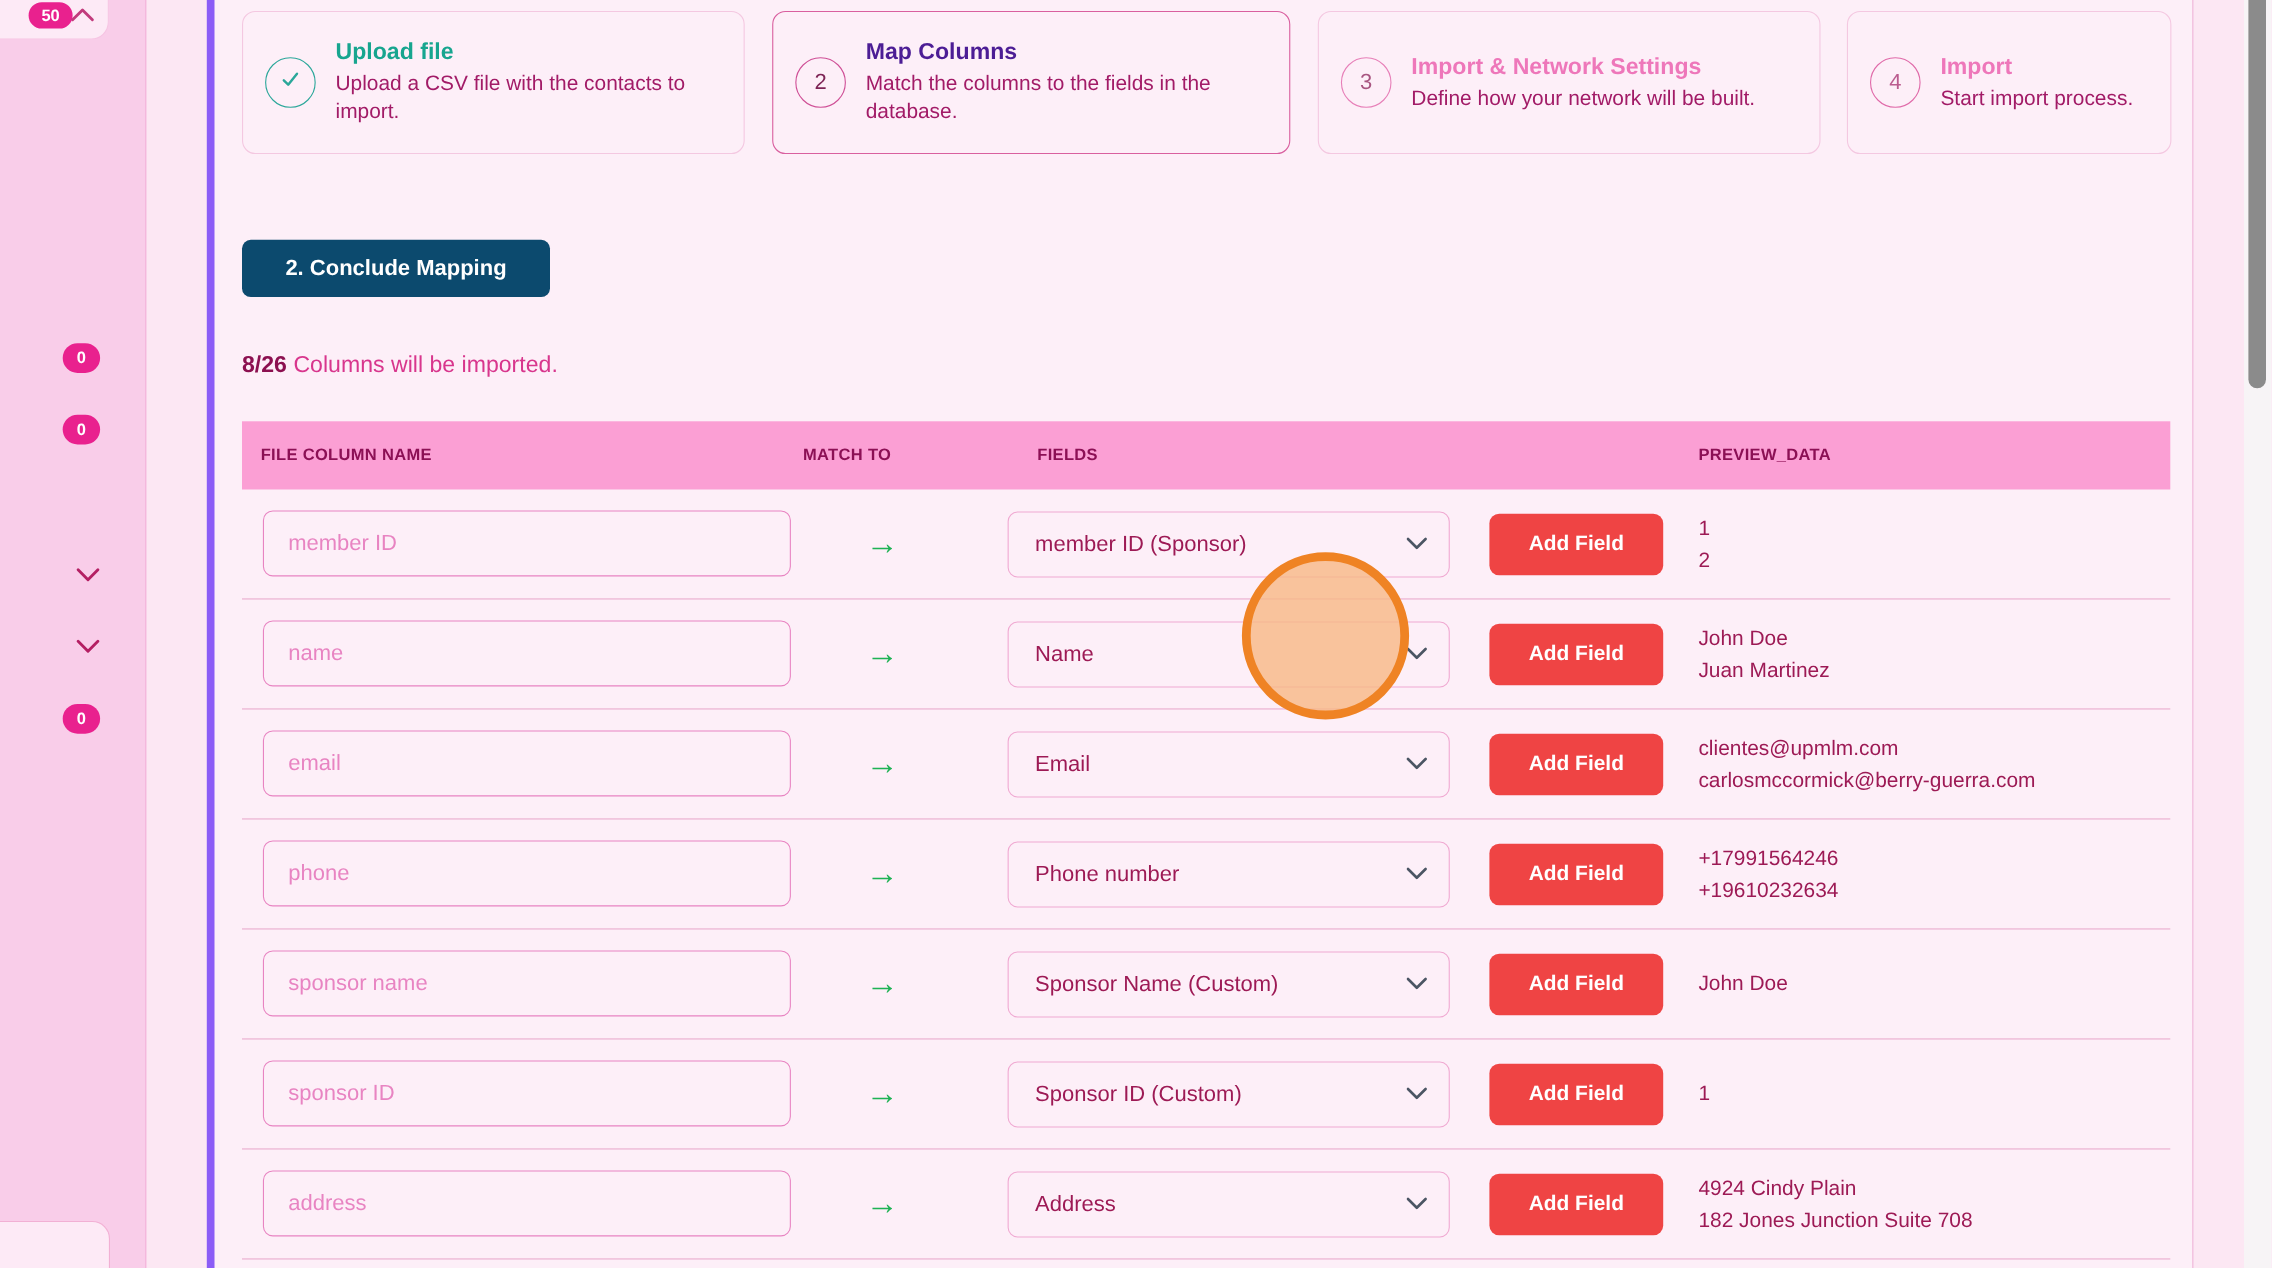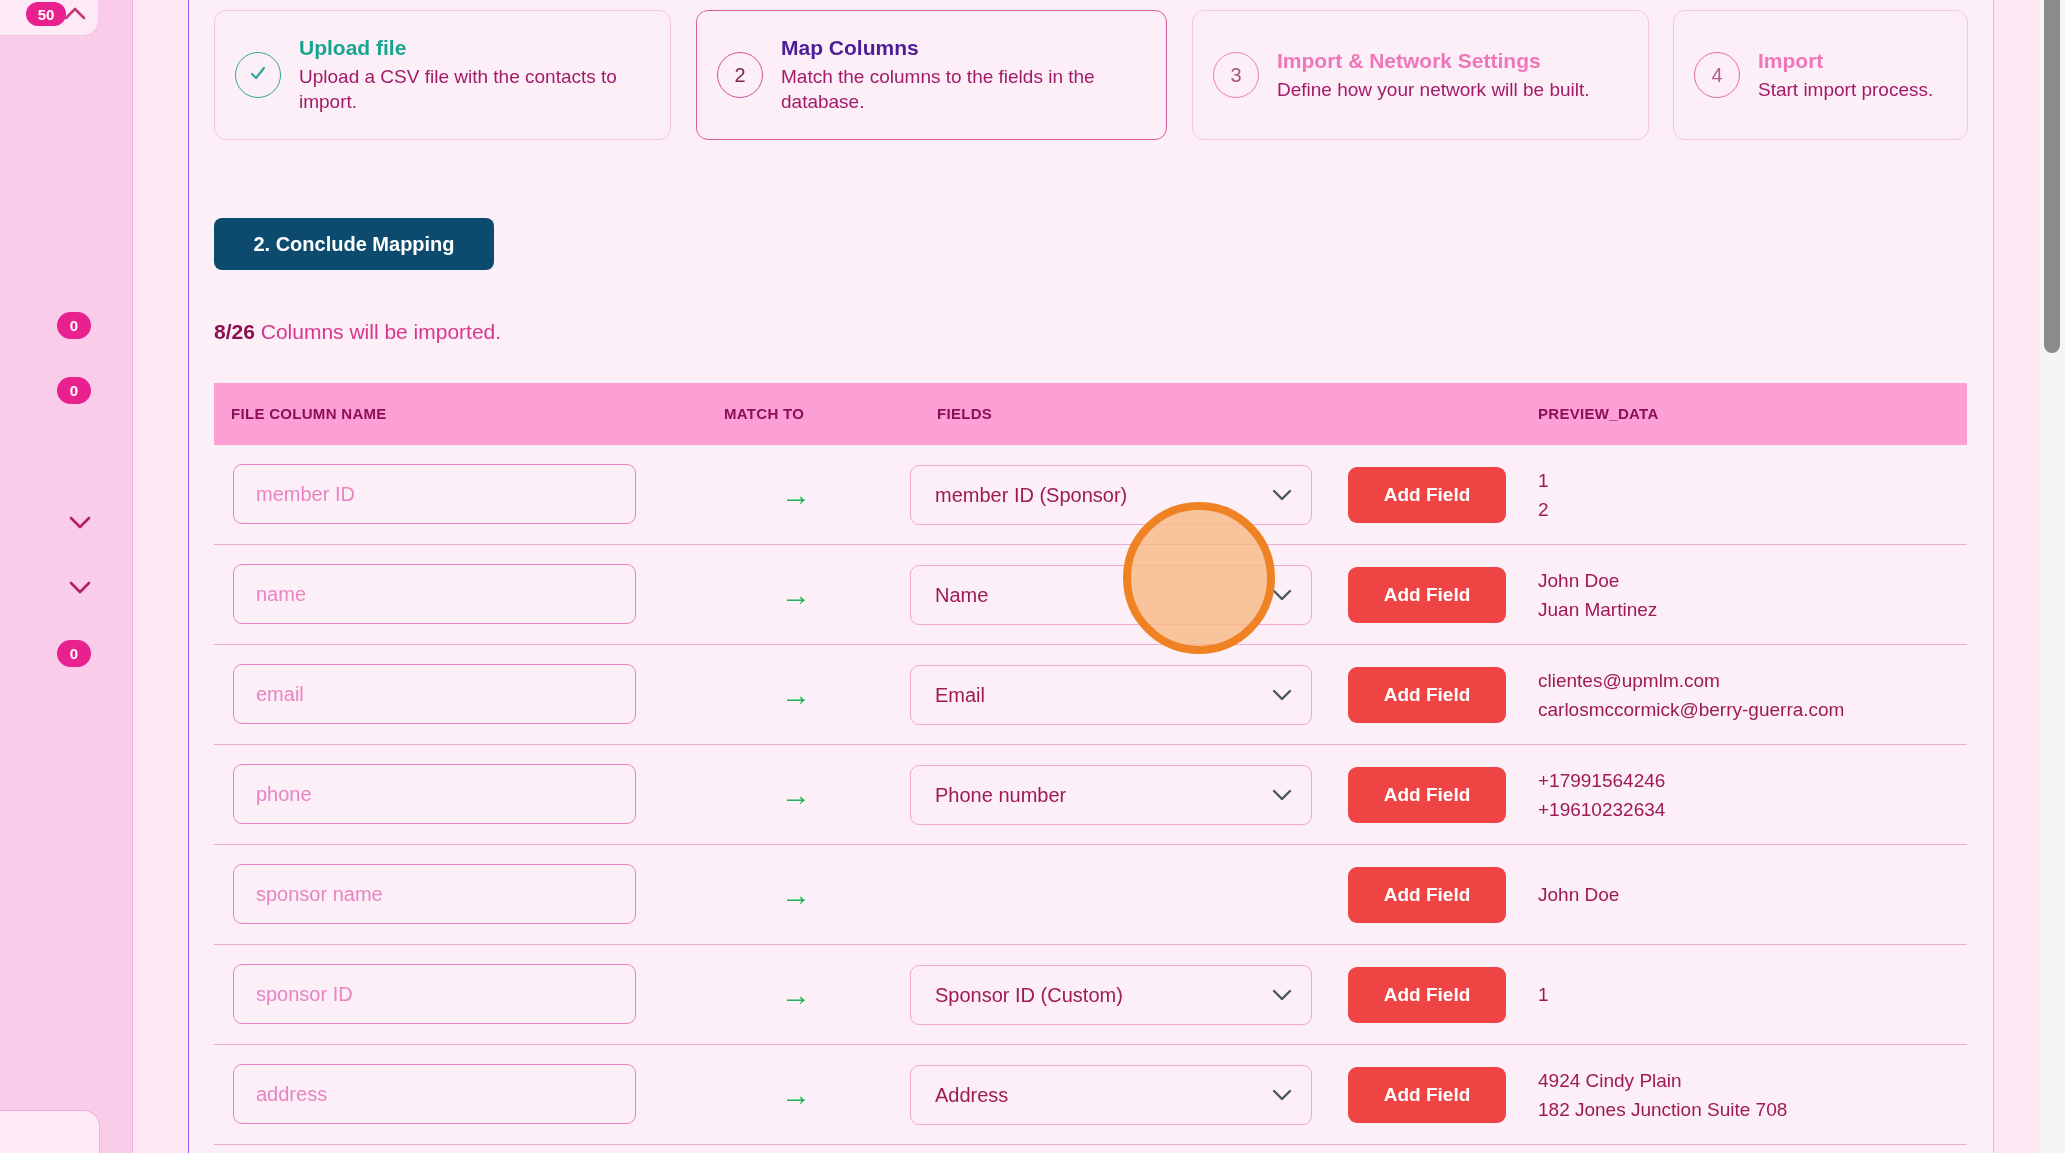--- a/index.html
+++ b/index.html
@@ -23,21 +23,21 @@
     color:#fff; font-size:15px; font-weight:bold; border-radius:14px;
     display:flex; align-items:center; justify-content:center; }
   .zb1{top:312px;} .zb2{top:377px;} .zb3{top:640px;}
   .chev-dn { position:absolute; left:66px; }
   .cd1{top:513px;} .cd2{top:578px;}
   .sb-bottom-panel { position:absolute; left:0; top:1110px; width:100px; height:43px;
     background:#fdeaf6; border:1px solid #f2b0d4; border-left:none; border-bottom:none;
     border-radius:0 16px 0 0; }
   
   .content { position:absolute; left:188px; top:0; width:1806px; height:1153px;
-    background:#fdeff8; border-left:1px solid #8b5cf6; border-right:1px solid #eeb2d6; }
+    background:#fdeff8; border-left:7px solid #8b5cf6; border-right:1px solid #eeb2d6; }
   
   .card { position:absolute; top:10px; height:130px; border:1px solid #f4c8e1;
     border-radius:12px; display:flex; align-items:center; padding:0 20px; gap:18px; }
   .card1 { left:25px;  width:457px; }
   .card2 { left:507px; width:471px; border:1.5px solid #d95f9f; }
   .card3 { left:1003px; width:457px; }
   .card4 { left:1484px; width:295px; }
   .step-circle { width:46px; height:46px; border-radius:50%; flex:none;
     display:flex; align-items:center; justify-content:center; font-size:20px; }
   .card1 .step-circle { border:1.5px solid #2ba79a; color:#2ba79a; }
@@ -58,21 +58,21 @@
   
   .count-line { position:absolute; left:25px; top:320px; font-size:21px; color:#d8368d; }
   .count-line b { color:#8c1050; }
   
   .table { position:absolute; left:25px; top:367px; width:1753px; }
   .thead { position:relative; height:62px; background:#fb9fd4;margin-top:16px; }
   .th { position:absolute; top:0; height:62px; line-height:62px; font-size:15px;
     font-weight:bold; color:#8c1055; letter-spacing:0.3px; }
   .th1{left:17px;} .th2{left:510px;} .th3{left:723px;} .th4{left:1324px;}
   .trow { position:relative; height:100px; border-bottom:1px solid #e9abce; }
-  .cell-input { position:absolute; left:19px; top:19px; width:403px; height:60px;
+  .cell-input { position:absolute; left:19px; top:19px; width:480px; height:60px;
     border:1.5px solid #e884c2; border-radius:9px; background:transparent;
     color:#e884c2; font-size:20px; padding:0 22px; outline:none;
     font-family:"Liberation Sans", sans-serif; }
   .cell-input::placeholder { color:#e884c2; opacity:1; }
   .cell-arrow { position:absolute; left:567px; top:0; width:30px; height:100px;
     display:flex; align-items:center; justify-content:center;
     color:#1db254; font-size:30px; }
   .cell-select { position:absolute; left:696px; top:20px; width:402px; height:60px;
     border:1px solid #f0a9d2; border-radius:9px; background:transparent;
     color:#9d1a55; font-size:20px; padding:0 18px 0 24px; cursor:pointer;
@@ -229,20 +229,26 @@
           </div>
           <button class="btn-add">Add Field</button>
           <div class="cell-preview">
             <div>+17991564246</div>
             <div>+19610232634</div>
           </div>
         </div>
         <div class="trow">
           <input class="cell-input" type="text" placeholder="sponsor name" style="">
           <div class="cell-arrow">→</div>
+          <div class="cell-select">
+            <span>Sponsor Name (Custom)</span>
+            <span><svg width="22" height="14" viewBox="0 0 22 14">
+                <polyline points="3,3 11,11 19,3" fill="none" stroke="#4b5563" stroke-width="2.4" stroke-linecap="round" stroke-linejoin="round"></polyline>
+              </svg></span>
+          </div>
           <button class="btn-add">Add Field</button>
           <div class="cell-preview">
             <div>John Doe</div>
           </div>
         </div>
         <div class="trow">
           <input class="cell-input" type="text" placeholder="sponsor ID" style="">
           <div class="cell-arrow">→</div>
           <div class="cell-select">
             <span>Sponsor ID (Custom)</span>

